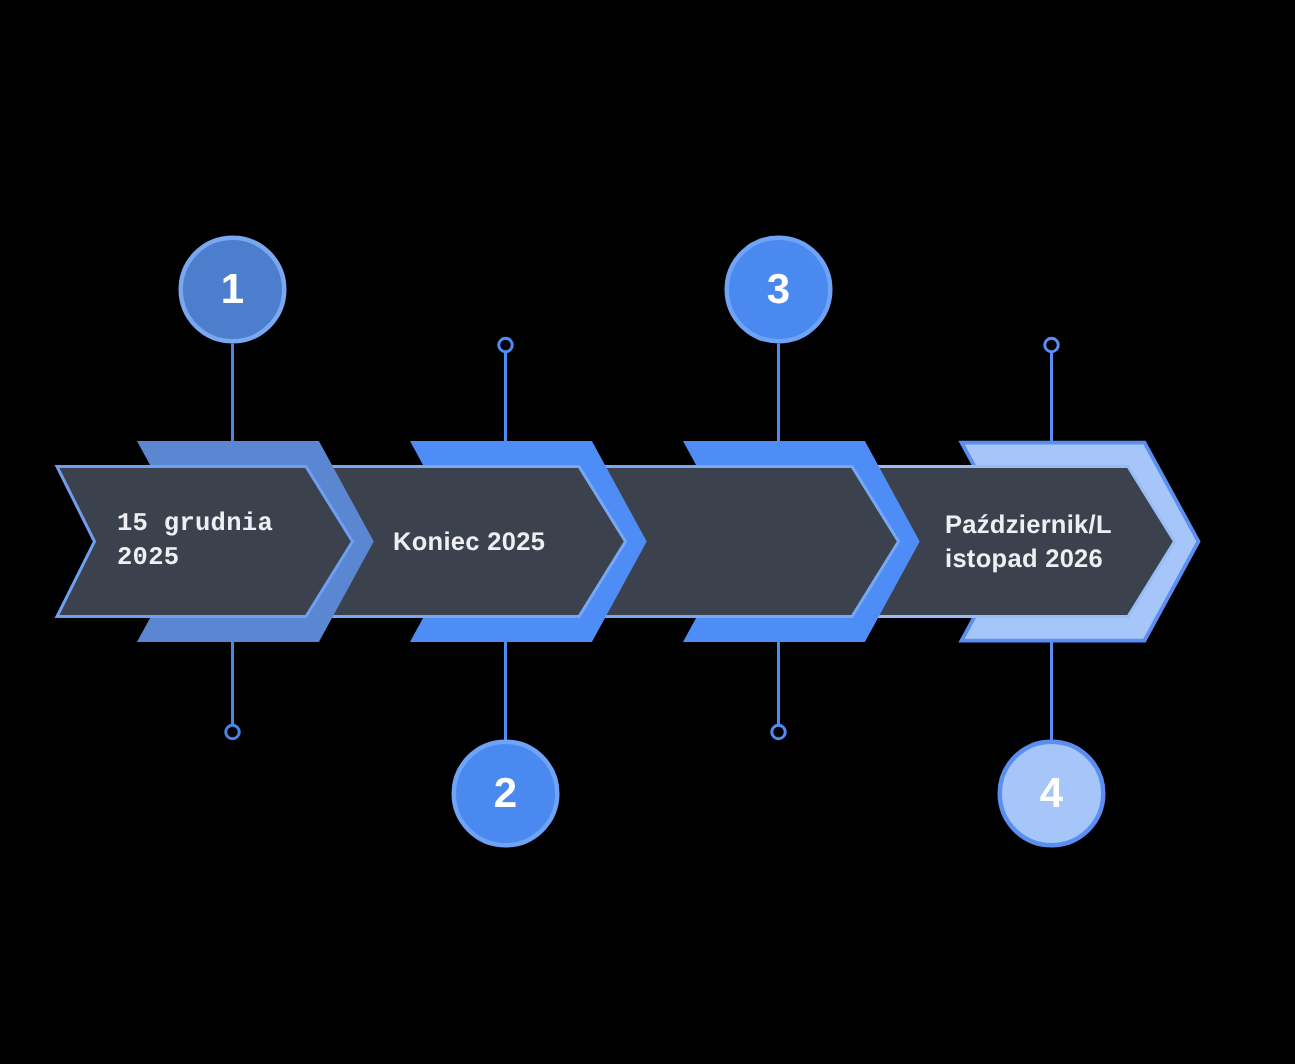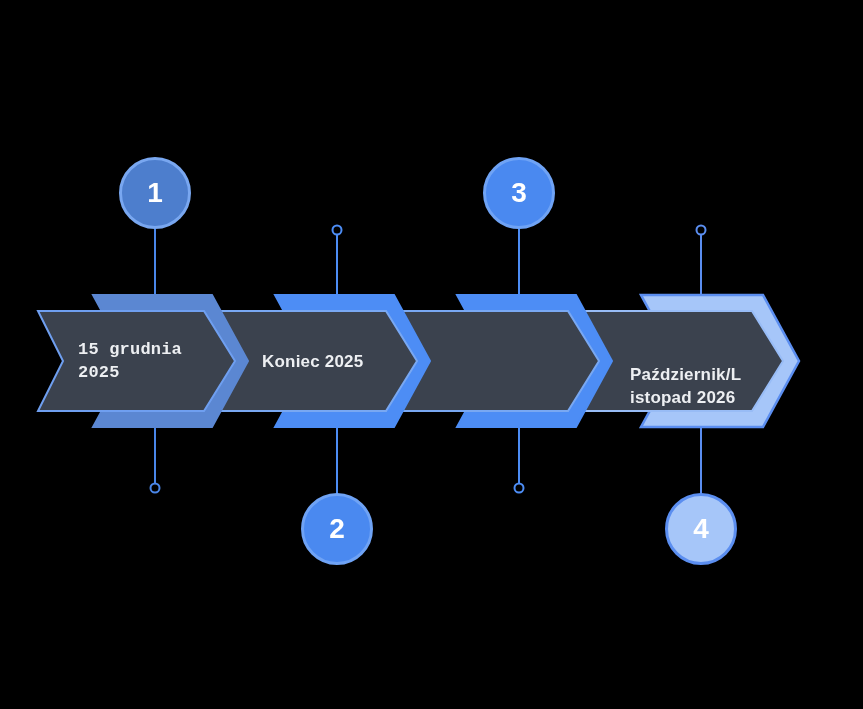--- a/index.html
+++ b/index.html
@@ -88,21 +88,21 @@
       <line x1="155" y1="427" x2="155" y2="484" stroke-width="2" stroke="#4a86e8"></line>
       <circle cx="155" cy="488" r="4.5" stroke-width="2" fill="#000000" stroke="#4a86e8"></circle>
       <path d="M 93,295 H 212 L 248,361 L 212,427 H 93 L 129,361 Z" stroke-width="2" fill="#5b87d2" stroke="#5b87d2"></path>
       <path d="M 38,311 H 204 L 235,361 L 204,411 H 38 L 63,361 Z" stroke-width="2" fill="#3b424e" stroke="#6f9ff0"></path>
     </g>
   </svg>
 
   <div class="step-label label-1" style="color: rgb(237, 239, 242); font-family: Liberation Mono, monospace;">15 grudnia
 2025</div>
   <div class="step-label label-2" style="color: rgb(237, 239, 242);">Koniec 2025</div>
-  <div class="step-label label-4" style="color: rgb(237, 239, 242); margin-top: 25px;">Październik/L
+  <div class="step-label label-4" style="color: rgb(237, 239, 242);">Październik/L
 istopad 2026</div>
 
   <div class="badge badge-1" style="background: rgb(77, 126, 205); border-color: rgb(121, 167, 240); color: rgb(255, 255, 255);">
     <span>1</span>
   </div>
   <div class="badge badge-2" style="background: rgb(74, 137, 240); border-color: rgb(111, 163, 245); color: rgb(255, 255, 255);">
     <span>2</span>
   </div>
   <div class="badge badge-3" style="background: rgb(74, 137, 240); border-color: rgb(111, 163, 245); color: rgb(255, 255, 255);">
     <span>3</span>

